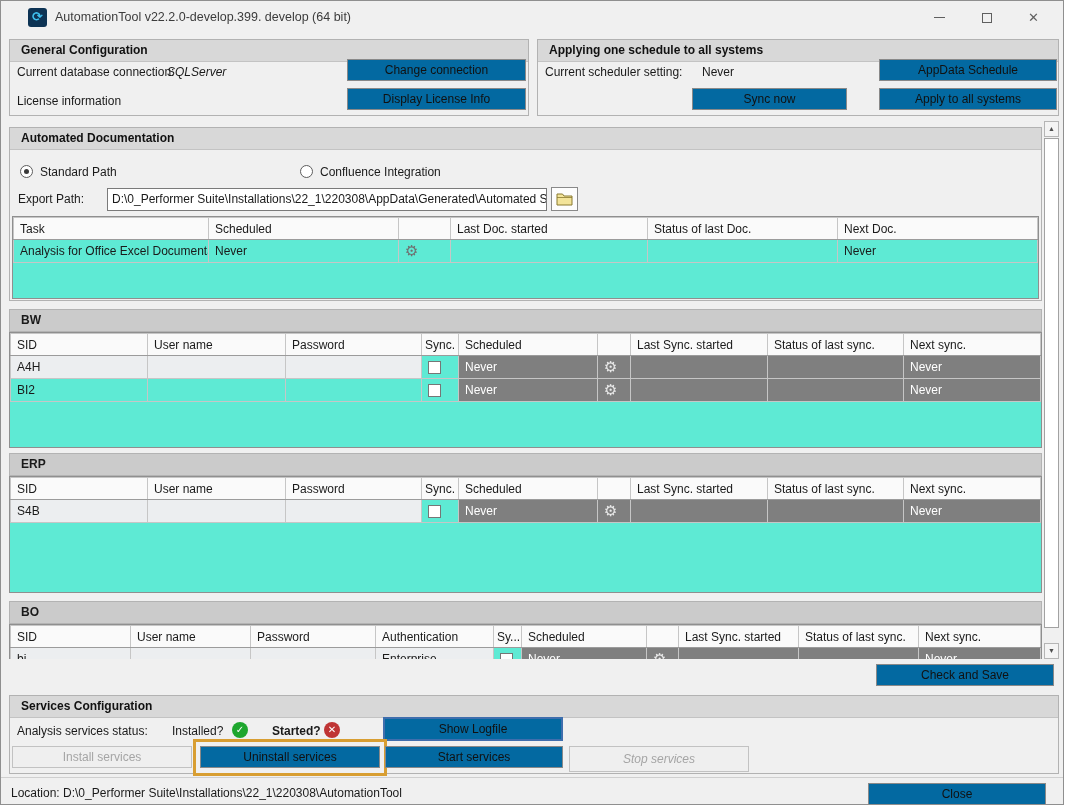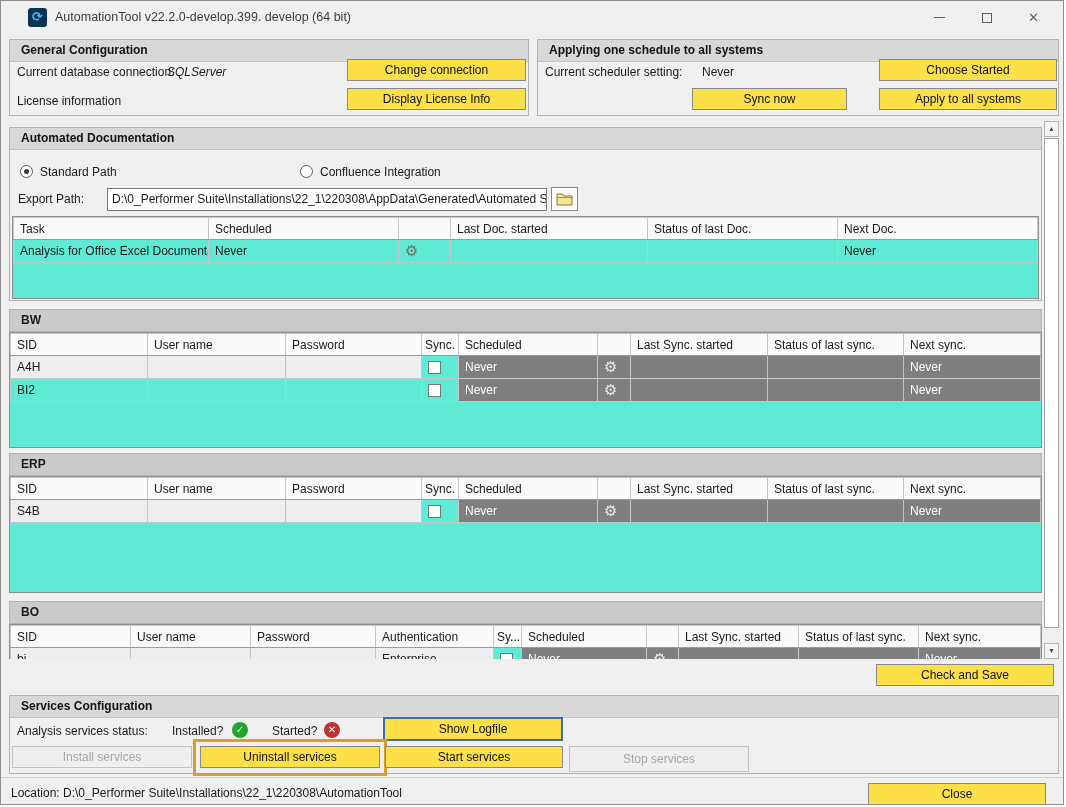--- a/index.html
+++ b/index.html
@@ -14,21 +14,21 @@
   .win-controls { position:absolute; right:6px; top:0; height:33px; display:flex; }
   .win-btn { width:47px; height:33px; display:flex; align-items:center; justify-content:center; color:#5f5f5f; font-size:13px; }
   .max-glyph { display:inline-block; width:10px; height:10px; border:1px solid #5f5f5f; }
   .min-glyph { display:inline-block; width:11px; height:1px; background:#5f5f5f; }
 
   
   .groupbox { position:absolute; border:1px solid #b2b2b2; background:#f0f0f0; }
   .group-hd { height:22px; background:#d8d8d8; border-bottom:1px solid #c3c3c3; font-weight:bold; line-height:21px; padding-left:11px; color:#111; }
   .section-bar { position:absolute; height:23px; width:100%; background:#cbcbcb; border:1px solid #b3b3b3; font-weight:bold; line-height:21px; padding-left:11px; }
 
-  .btn { position:absolute; background:#fde047; border:1px solid #898989; display:flex; align-items:center; justify-content:center; font-size:12px; color:#111; cursor:default; }
+  .btn { position:absolute; background:#0369a1; border:1px solid #898989; display:flex; align-items:center; justify-content:center; font-size:12px; color:#111; cursor:default; }
   .btn.disabled { background:#efefef; border-color:#c2c2c2; color:#a5a5a5; }
   .btn.focused { border:2px solid #3f6ead; }
 
   .lbl { position:absolute; white-space:nowrap; }
 
   
   .tablebox { position:absolute; background:#5eead4; border:1px solid #8f8f8f; overflow:hidden; }
   table.grid { border-collapse:collapse; width:100%; table-layout:fixed; }
   table.grid th, table.grid td { border:1px solid #c6c6c6; height:23px; padding:0 6px; text-align:left; font-weight:normal; font-size:12px; white-space:nowrap; overflow:hidden; }
   table.grid th { background:#fafafa; border-bottom:1px solid #9b9b9b; height:22px; }
@@ -91,21 +91,21 @@
     <span class="lbl" style="left:157px; top:25px;font-style:italic;">SQLServer</span>
     <div class="btn" style="left:337px; top:19px; width:179px; height:22px;">Change connection</div>
     <span class="lbl" style="left:7px; top:54px;">License information</span>
     <div class="btn" style="left:337px; top:48px; width:179px; height:22px;">Display License Info</div>
   </div>
 
   <div class="groupbox" style="left:536px; top:38px; width:522px; height:77px;">
     <div class="group-hd">Applying one schedule to all systems</div>
     <span class="lbl" style="left:7px; top:25px;">Current scheduler setting:</span>
     <span class="lbl" style="left:164px; top:25px;">Never</span>
-    <div class="btn" style="left:341px; top:19px; width:178px; height:22px;">Choose Started</div>
+    <div class="btn" style="left:341px; top:19px; width:178px; height:22px;">AppData Schedule</div>
     <div class="btn" style="left:154px; top:48px; width:155px; height:22px;">Sync now</div>
     <div class="btn" style="left:341px; top:48px; width:178px; height:22px;">Apply to all systems</div>
   </div>
 
   <div class="scrollarea">
     <div class="scrollcontent">
 
       <div class="groupbox" style="left:0; top:6px; width:1033px; height:174px;">
         <div class="group-hd">Automated Documentation</div>
         <span class="lbl" style="left:10px; top:37px;"><span class="radio checked"></span><span>Standard Path</span></span>
@@ -303,29 +303,29 @@
     </div>
   </div>
 
   <div class="btn" style="left:875px; top:663px; width:178px; height:22px;">Check and Save</div>
 
   <div class="groupbox" style="left:8px; top:694px; width:1050px; height:79px; overflow:visible;">
     <div class="group-hd">Services Configuration</div>
     <span class="lbl" style="left:7px; top:28px;">Analysis services status:</span>
     <span class="lbl" style="left:162px; top:28px;">Installed?</span>
     <span class="sicon ok" style="left:222px; top:26px;">✓</span>
-    <span class="lbl" style="left:262px; top:28px;">Started?</span>
+    <span class="lbl" style="left:262px; top:28px;font-weight:bold;">Started?</span>
     <span class="sicon err" style="left:314px; top:26px;">✕</span>
     <div class="btn focused" style="left:373px; top:21px; width:180px; height:24px;">Show Logfile</div>
 
     <div class="btn disabled" style="left:2px; top:50px; width:180px; height:22px;">Install services</div>
     <div class="btn" style="left:190px; top:50px; width:180px; height:22px;">Uninstall services</div>
     <div class="highlight-box" style="left:183px; top:43px; width:194px; height:37px;"></div>
     <div class="btn" style="left:375px; top:50px; width:178px; height:22px;">Start services</div>
-    <div class="btn disabled" style="left:559px; top:50px; width:180px; height:26px;">Stop services</div>
+    <div class="btn disabled" style="left:559px; top:50px; width:180px; height:26px;font-style:italic;">Stop services</div>
   </div>
 
   <div class="footer">
     <span class="lbl" style="left:10px; top:8px;">Location: D:\0_Performer Suite\Installations\22_1\220308\AutomationTool</span>
     <div class="btn" style="left:867px; top:5px; width:178px; height:22px;">Close</div>
   </div>
 
 </div>
 
 </body></html>

